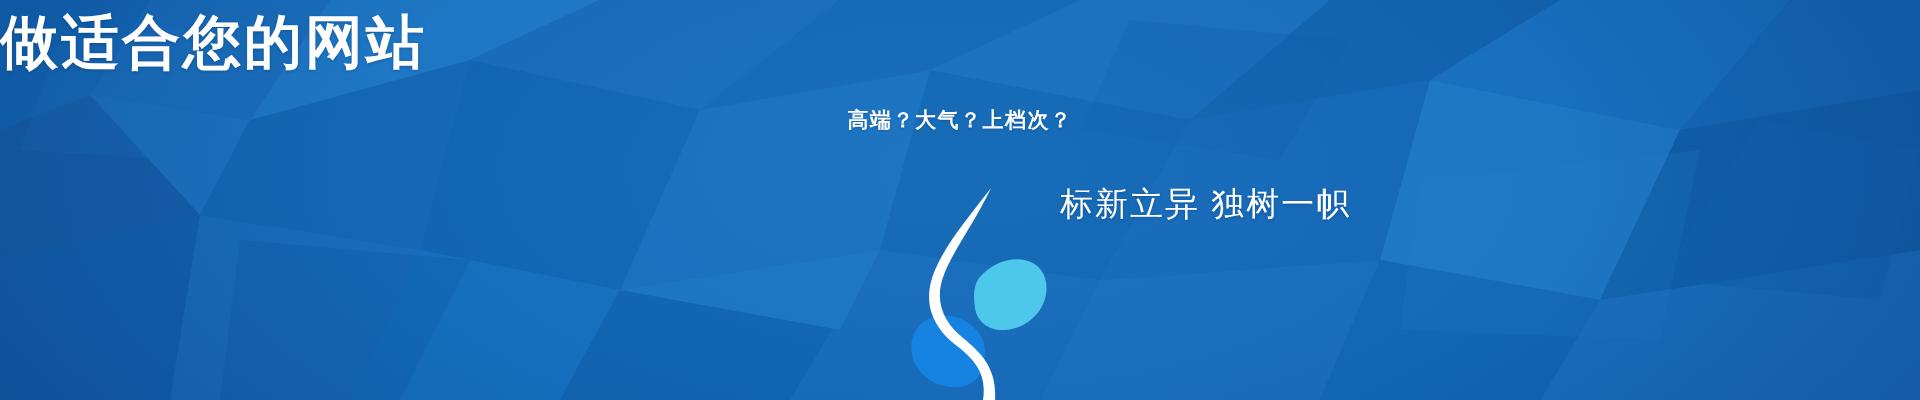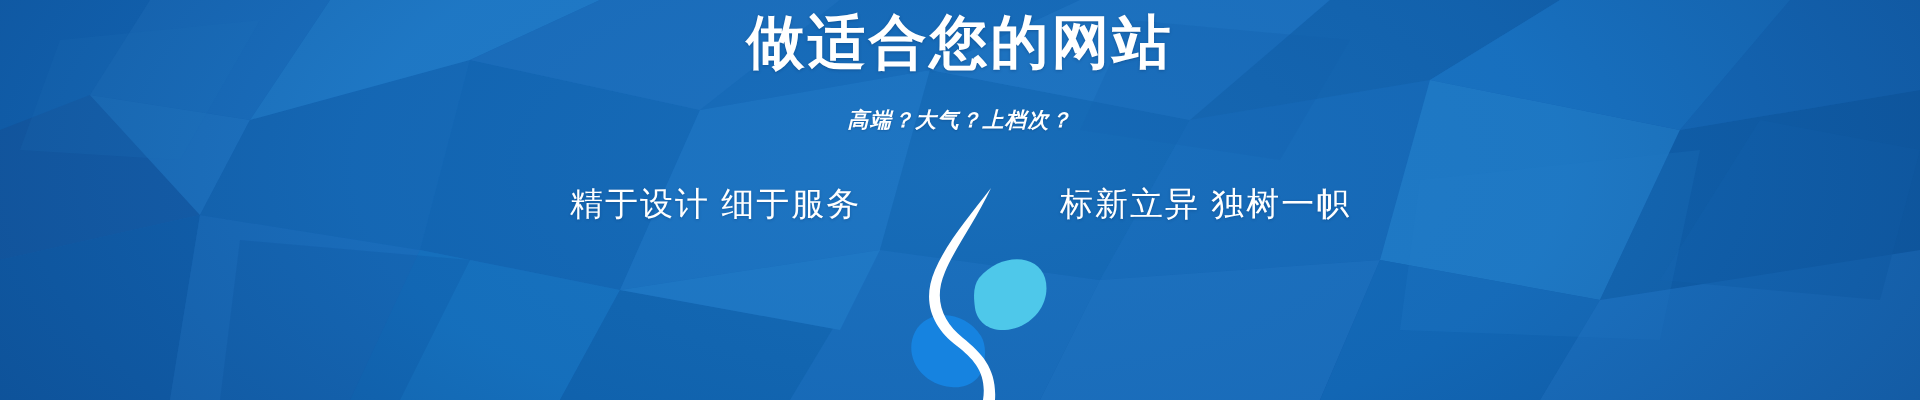--- a/index.html
+++ b/index.html
@@ -43,21 +43,21 @@
   .content {
     position: absolute;
     inset: 0;
   }
 
   .title-block {
     position: absolute;
     left: 0;
     right: 0;
     top: 8px;
-    text-align: center;
+    text-align: left;
   }
 
   .main-title {
     font-size: 58px;
     font-weight: bold;
     color: #ffffff;
     letter-spacing: 3px;
     line-height: 1.18;
     margin: 0;
     text-shadow: 0 1px 3px rgba(5,45,95,0.35);
@@ -81,21 +81,20 @@
     text-align: center;
   }
   .tagline {
     margin: 0;
     font-size: 21px;
     font-weight: bold;
     color: #ffffff;
     letter-spacing: 1.5px;
     line-height: 1.52;
     text-shadow: 0 1px 2px rgba(5,45,95,0.3);
-    font-style: italic;
   }
 
   
   .slogan-row {
     position: absolute;
     top: 180px;
     left: 0;
     right: 0;
     height: 60px;
   }
@@ -178,21 +177,20 @@
 
     <div class="title-block">
       <h1 class="main-title">做适合您的网站</h1>
     </div>
 
     <div class="tagline-block">
       <p class="tagline">高端？大气？上档次？</p>
     </div>
 
     <div class="slogan-row">
-      <div class="slogan slogan-left">精于设计  细于服务</div>
       <div class="slogan slogan-right">标新立异  独树一帜</div>
     </div>
 
     <div class="logo-mark">
       <svg viewBox="0 0 160 214" xmlns="http://www.w3.org/2000/svg">
 
         <path d="M74 92 C 96 66, 133 68, 140 92 C 147 116, 128 142, 100 144 C 84 145, 72 136, 70 122 C 68 108, 69 99, 74 92 Z" fill="#4ec8ea"></path>
 
         <path d="M76 150 C 60 124, 22 122, 10 146 C -2 170, 16 198, 46 201 C 64 203, 76 193, 79 178 C 81 165, 80 157, 76 150 Z" fill="#1683e0"></path>
 

